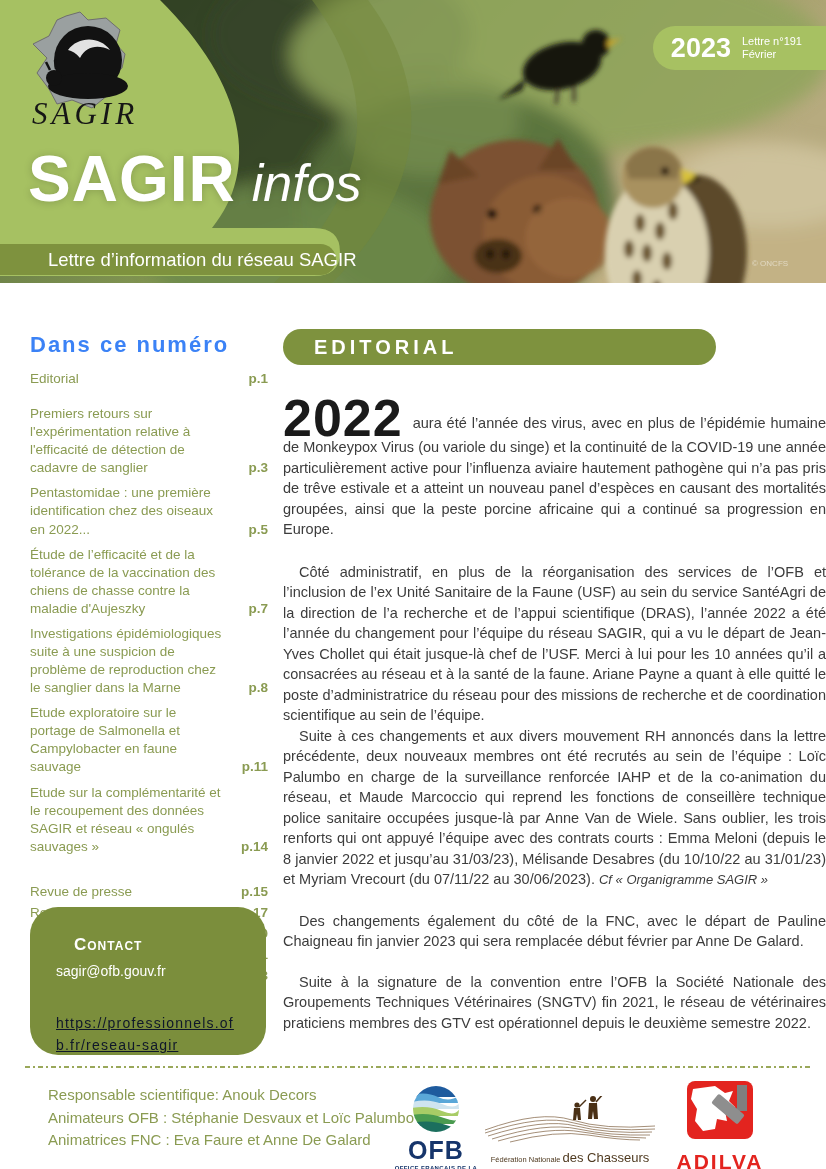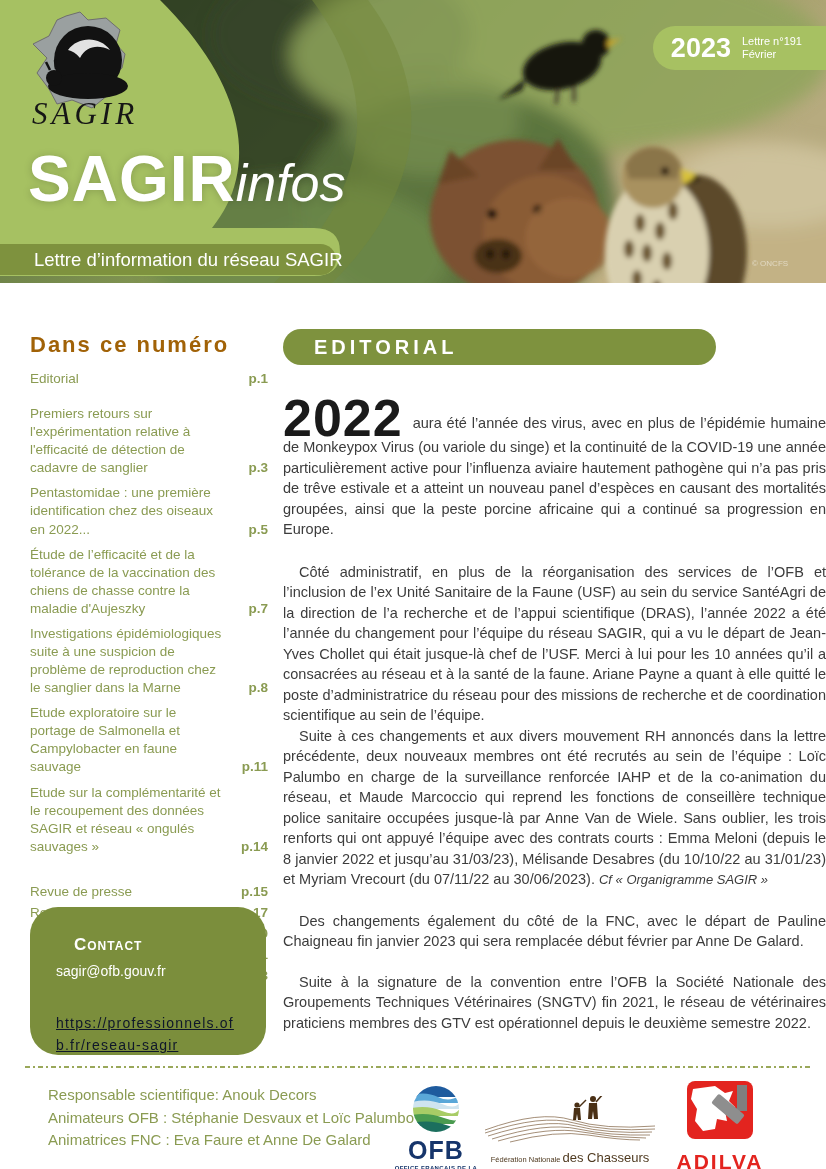--- a/index.html
+++ b/index.html
@@ -6,33 +6,33 @@
   .page{position:relative;width:826px;height:1169px;background:#fff;overflow:hidden;
         font-family:"Liberation Sans",sans-serif;}
 
   
   .header{position:absolute;left:0;top:0;width:826px;height:283px;overflow:hidden;}
   .header svg{position:absolute;left:0;top:0;}
   .logo-wrap{position:absolute;left:26px;top:10px;width:124px;height:124px;}
   .main-title{position:absolute;left:28px;top:142px;white-space:nowrap;color:#fff;
               text-shadow:0 1px 8px rgba(0,0,0,.18);}
   .main-title .t1{font-size:64px;font-weight:700;letter-spacing:1px;}
-  .main-title .t2{font-size:52px;font-style:italic;font-weight:400;}
+  .main-title .t2{font-size:52px;font-style:italic;font-weight:400;margin-left:16px;}
   .tagline-bar{position:absolute;left:0;top:244px;width:336px;height:31px;background:#7e923e;
                border-radius:0 16px 16px 0;color:#fff;font-size:18.5px;line-height:31px;
-               padding-left:34px;box-sizing:border-box;white-space:nowrap;}
+               padding-left:48px;box-sizing:border-box;white-space:nowrap;}
   .issue-badge{position:absolute;right:0;top:26px;height:44px;background:#a7c162;
                border-radius:22px 0 0 22px;display:flex;align-items:center;gap:11px;
                padding:0 24px 0 18px;color:#fff;}
   .issue-badge .year{font-size:27px;font-weight:700;}
   .issue-badge .nums{display:flex;flex-direction:column;font-size:11px;font-weight:400;line-height:1.2;}
 
   
   .toc-heading{position:absolute;left:30px;top:332px;font-size:22px;font-weight:700;
-               color:#a16207;letter-spacing:2px;}
+               color:#3b82f6;letter-spacing:2px;}
   .toc{position:absolute;left:30px;top:370px;width:238px;color:#8a9b52;font-size:13.5px;line-height:1.34;}
   .toc-item{display:flex;align-items:flex-end;margin-bottom:7px;}
   .toc-item .txt{flex:1;}
   .toc-item .pg{font-weight:700;margin-left:19px;white-space:nowrap;}
   .toc-item.first{margin-bottom:17px;}
   .toc-item.sep{margin-top:27px;}
   .toc-item.tight{margin-bottom:3px;}
   .toc-item .it{font-style:italic;}
 
   .contact-box{position:absolute;left:30px;top:907px;width:236px;height:148px;background:#7b8e3c;

